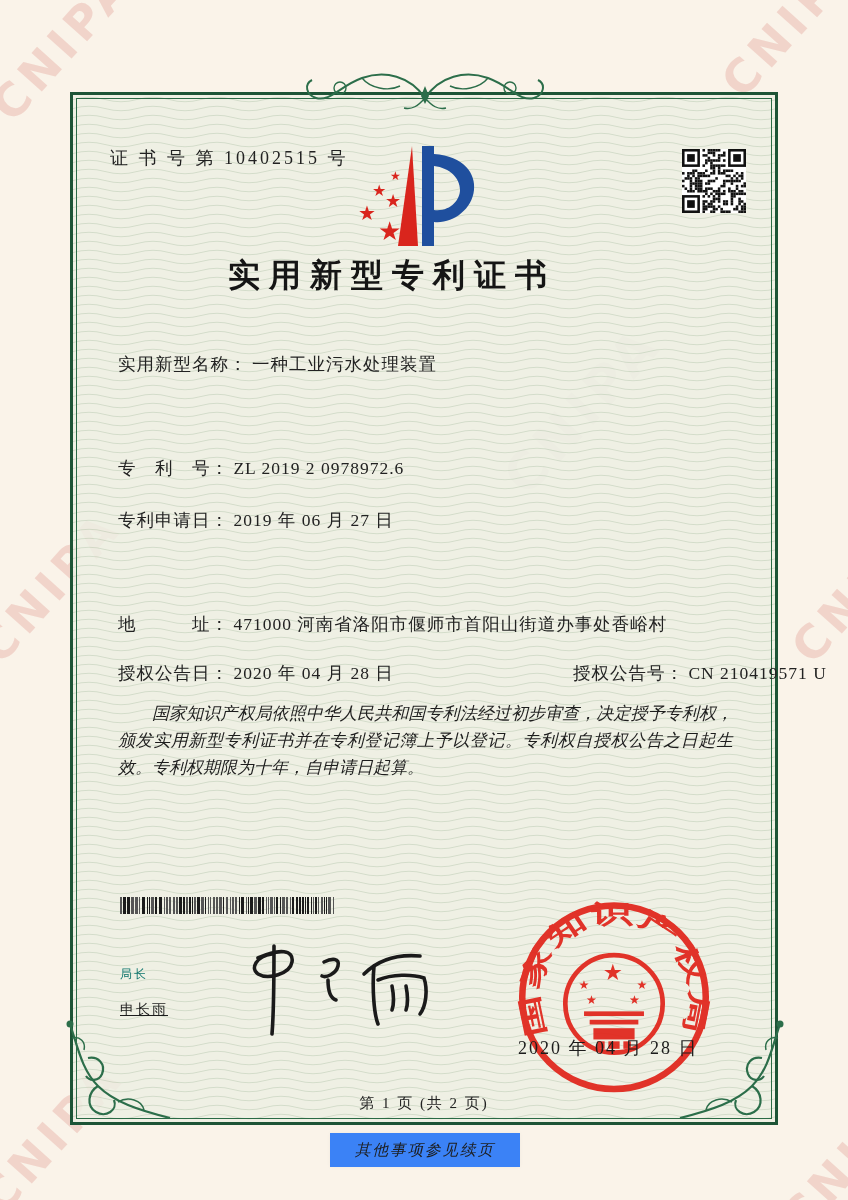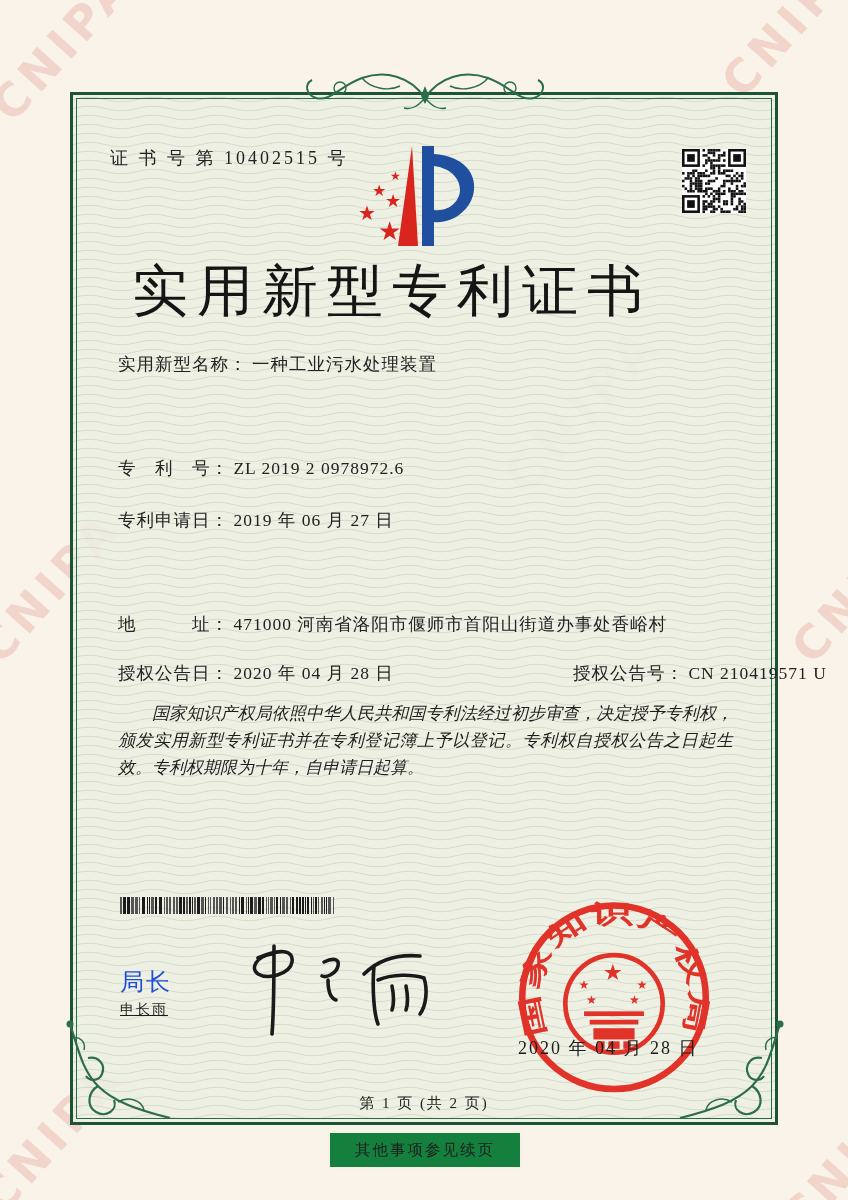--- a/index.html
+++ b/index.html
@@ -37,52 +37,52 @@
   .content{position:absolute;left:0;top:0;width:848px;height:1200px;}
   .cert-no{
     position:absolute;left:110px;top:146px;
     font-size:18px;letter-spacing:3px;color:#222;
   }
   .logo{position:absolute;left:352px;top:140px;}
   .qr{position:absolute;left:682px;top:149px;}
   .title{
     position:absolute;left:0;top:254px;width:784px;
     text-align:center;
-    font-size:56px;font-weight:normal;color:#151515;
+    font-size:32px;font-weight:bold;color:#151515;
     letter-spacing:9px;
   }
   .field-row{position:absolute;left:118px;font-size:17.5px;color:#222;white-space:nowrap;}
   .field-label{display:inline-block;min-width:110px;letter-spacing:1px;}
   .field-value{letter-spacing:1px;margin-top:33px;}
   .grant-no{position:absolute;left:455px;top:0;}
   .paragraphs{
     position:absolute;left:118px;top:700px;width:615px;
     font-size:17px;line-height:27px;color:#1d1d1d;
     font-style:italic;
     text-align:justify;
   }
   .paragraphs p{margin:0;text-indent:2em;}
   .barcode{position:absolute;left:120px;top:897px;}
   .seal{position:absolute;left:511px;top:899px;}
   .seal-date{
     position:absolute;left:518px;top:1036px;width:200px;
     font-size:18px;color:#1c1c1c;letter-spacing:2px;white-space:nowrap;
   }
-  .officer-role{position:absolute;left:120px;top:966px;font-size:24px;font-family:"DejaVu Sans","Liberation Sans",sans-serif;color:#1d4ed8;letter-spacing:2px;}
+  .officer-role{position:absolute;left:120px;top:966px;font-size:12px;font-family:"DejaVu Sans","Liberation Sans",sans-serif;color:#0f766e;letter-spacing:2px;}
   .officer-name{position:absolute;left:120px;top:1001px;font-size:14px;font-family:"DejaVu Sans","Liberation Sans",sans-serif;color:#1c1c1c;letter-spacing:2px;text-decoration:underline;}
   .signature{position:absolute;left:228px;top:940px;}
   .page-number{
     position:absolute;left:0;top:1094px;width:848px;text-align:center;
     font-size:15px;color:#222;letter-spacing:2px;
   }
   .continuation{
     position:absolute;left:330px;top:1133px;width:190px;height:34px;
-    background:#15803d;
+    background:#3b82f6;
     display:flex;align-items:center;justify-content:center;
-    font-size:15.5px;color:#1d1d1d;letter-spacing:2px;
+    font-size:15.5px;font-style:italic;color:#1d1d1d;letter-spacing:2px;
     box-shadow:0 0 4px rgba(0,0,0,0.04);
   }
   .ornament{position:absolute;pointer-events:none;}
 </style>
 </head>
 <body>
 
 <div class="page">
 
   <div class="watermark wm-pink" style="left:-30px;top:18px;font-size:46px;">CNIPA</div>

